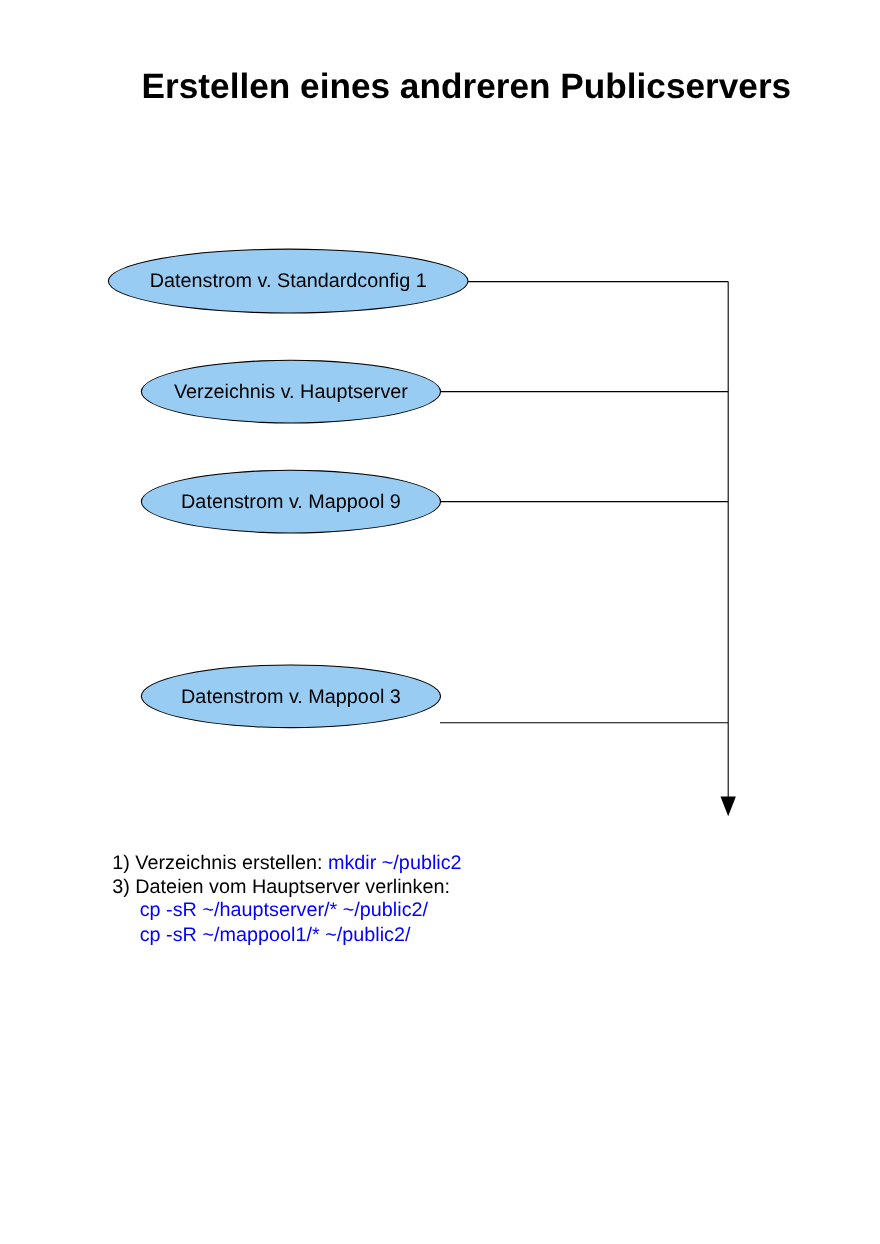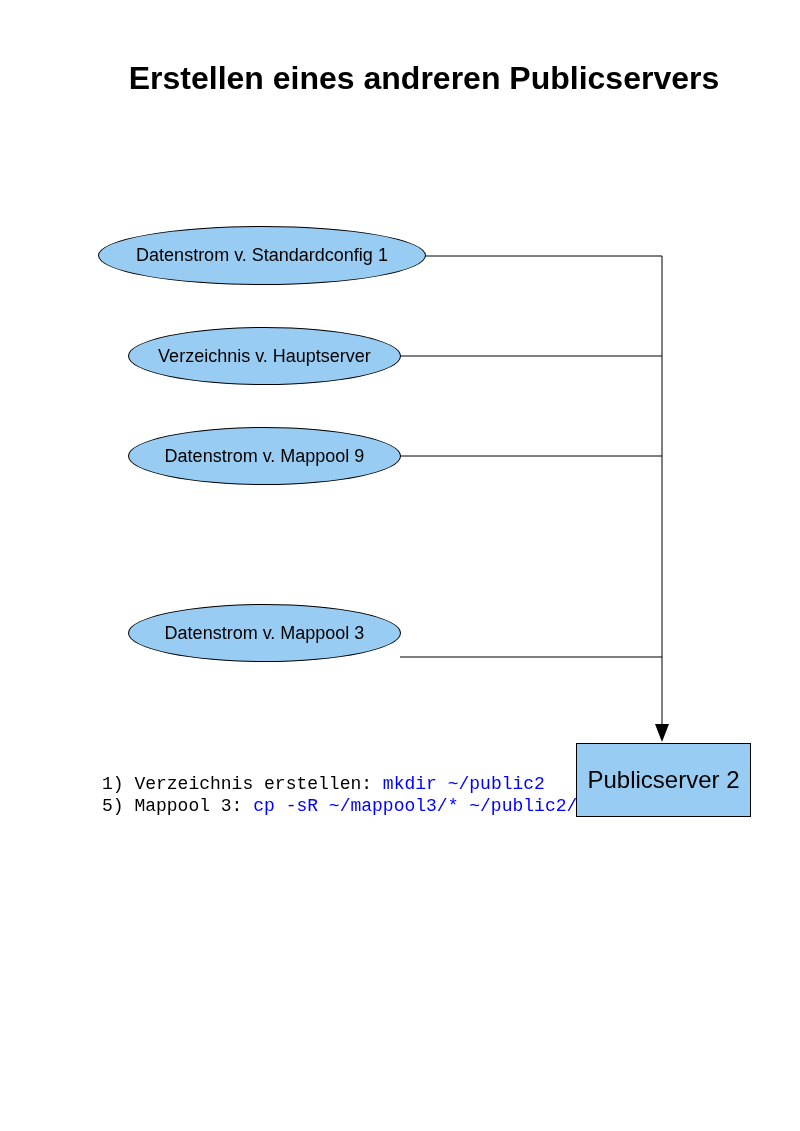--- a/index.html
+++ b/index.html
@@ -64,21 +64,20 @@
     justify-content: center;
     font-size: 24px;
   }
   #instructions {
     position: absolute;
     left: 78px;
     top: 774px;
     font-size: 18px;
     line-height: 21.6px;
     white-space: nowrap;
-    font-family: Liberation Mono, monospace;
   }
   .instr-line .cmd { color: #0000ff; }
   .instr-line.indent { padding-left: 25px; }
 </style>
 </head>
 <body>
 
 <div id="page">
 
   <div id="title">Erstellen eines andreren Publicservers</div>
@@ -101,22 +100,21 @@
   </div>
 
   <div class="node-ellipse" id="ellipse-mappool1">
     <span>Datenstrom v. Mappool 9</span>
   </div>
 
   <div class="node-ellipse" id="ellipse-mappool3">
     <span>Datenstrom v. Mappool 3</span>
   </div>
 
-  <div id="target-box">
-    <span>Publicserver 2</span>
-  </div>
 
   <div id="instructions">
     <div class="instr-line"><span>1) Verzeichnis erstellen: </span><span class="cmd">mkdir ~/public2</span></div>
-    <div class="instr-line"><span>5) Mappool 3: </span><span class="cmd">cp -sR ~/mappool3/* ~/public2/</span></div>
+    <div class="instr-line"><span>3) Dateien vom Hauptserver verlinken:</span><span class="cmd"></span></div>
+    <div class="instr-line indent"><span></span><span class="cmd">cp -sR ~/hauptserver/* ~/public2/</span></div>
+    <div class="instr-line indent"><span></span><span class="cmd">cp -sR ~/mappool1/* ~/public2/</span></div>
   </div>
 
 </div>
 
 </body></html>

